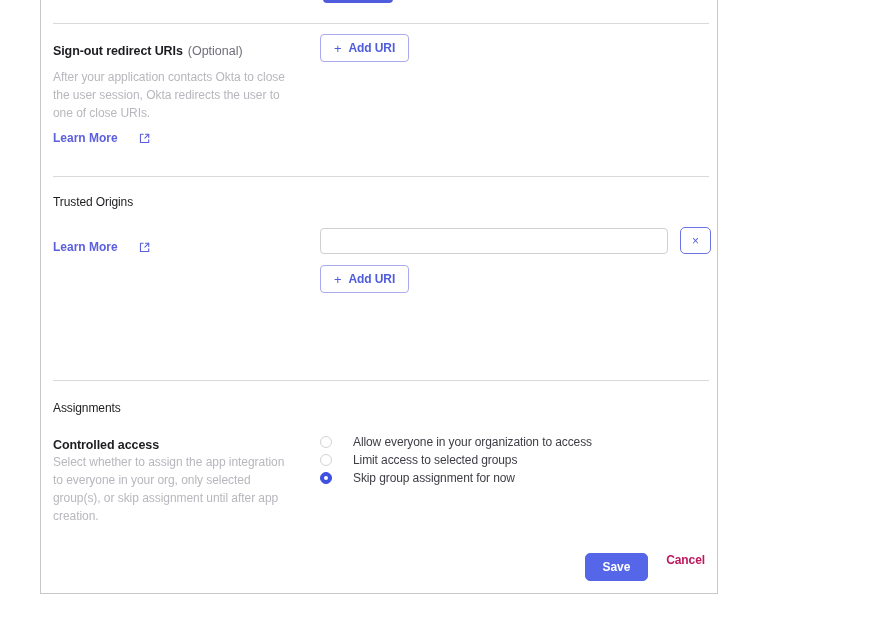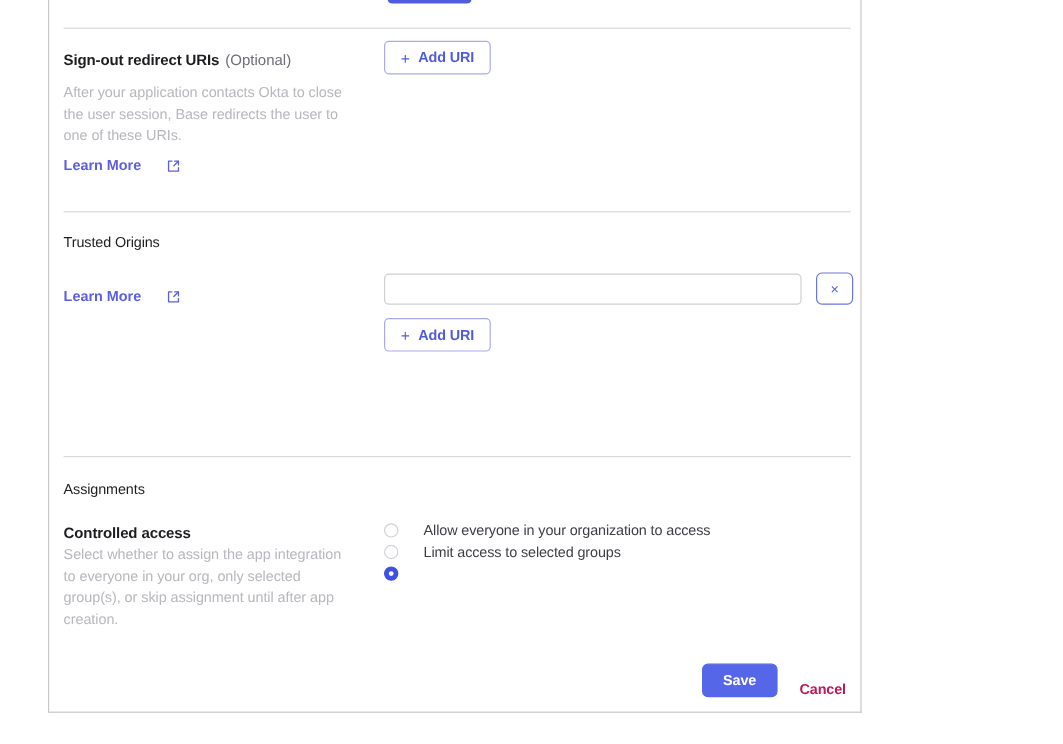--- a/index.html
+++ b/index.html
@@ -200,21 +200,21 @@
 
       <div class="top-partial-btn"></div>
 
       <div class="divider" style="top:63px;"></div>
 
       <div class="row" style="top:81px;">
         <div class="label-col">
           <div>
             <span class="field-label">Sign-out redirect URIs</span><span class="optional">(Optional)</span>
           </div>
-          <div class="help-text" style="width:243px;">After your application contacts Okta to close the user session, Base redirects the user to one of these URIs.</div>
+          <div class="help-text" style="width:243px;">After your application contacts Okta to close the user session, Okta redirects the user to one of close URIs.</div>
           <a class="learn-more">
             <span>Learn More</span>
             <span class="ext-icon">
               <svg width="11" height="11" viewBox="0 0 12 12" fill="none">
                 <path d="M4.6 1.4H1.6v9h9v-3" stroke="#5b5fe0" stroke-width="1.2" stroke-linecap="round" stroke-linejoin="round"></path>
                 <path d="M7.1 1.4h3.5v3.5" stroke="#5b5fe0" stroke-width="1.2" stroke-linecap="round" stroke-linejoin="round"></path>
                 <path d="M10.5 1.5L6.4 5.6" stroke="#5b5fe0" stroke-width="1.2" stroke-linecap="round"></path>
               </svg>
             </span>
           </a>
@@ -286,26 +286,27 @@
             <span class="radio-label">Allow everyone in your organization to access</span>
           </div>
 
           <div class="radio-row">
             <span class="radio"></span>
             <span class="radio-label">Limit access to selected groups</span>
           </div>
 
           <div class="radio-row">
             <span class="radio checked"></span>
-          </div>
-
-        </div>
-      </div>
-
-      <div style="position:absolute; right:12px; top:593px; display:flex; align-items:flex-end; gap:18px;">
+            <span class="radio-label">Skip group assignment for now</span>
+          </div>
+
+        </div>
+      </div>
+
+      <div style="position:absolute; right:12px; top:593px; display:flex; align-items:flex-start; gap:18px;">
         <button class="btn-save">Save</button>
         <button class="btn-cancel">Cancel</button>
       </div>
 
     </div>
   </div>
 
 </div>
 
 </body></html>

